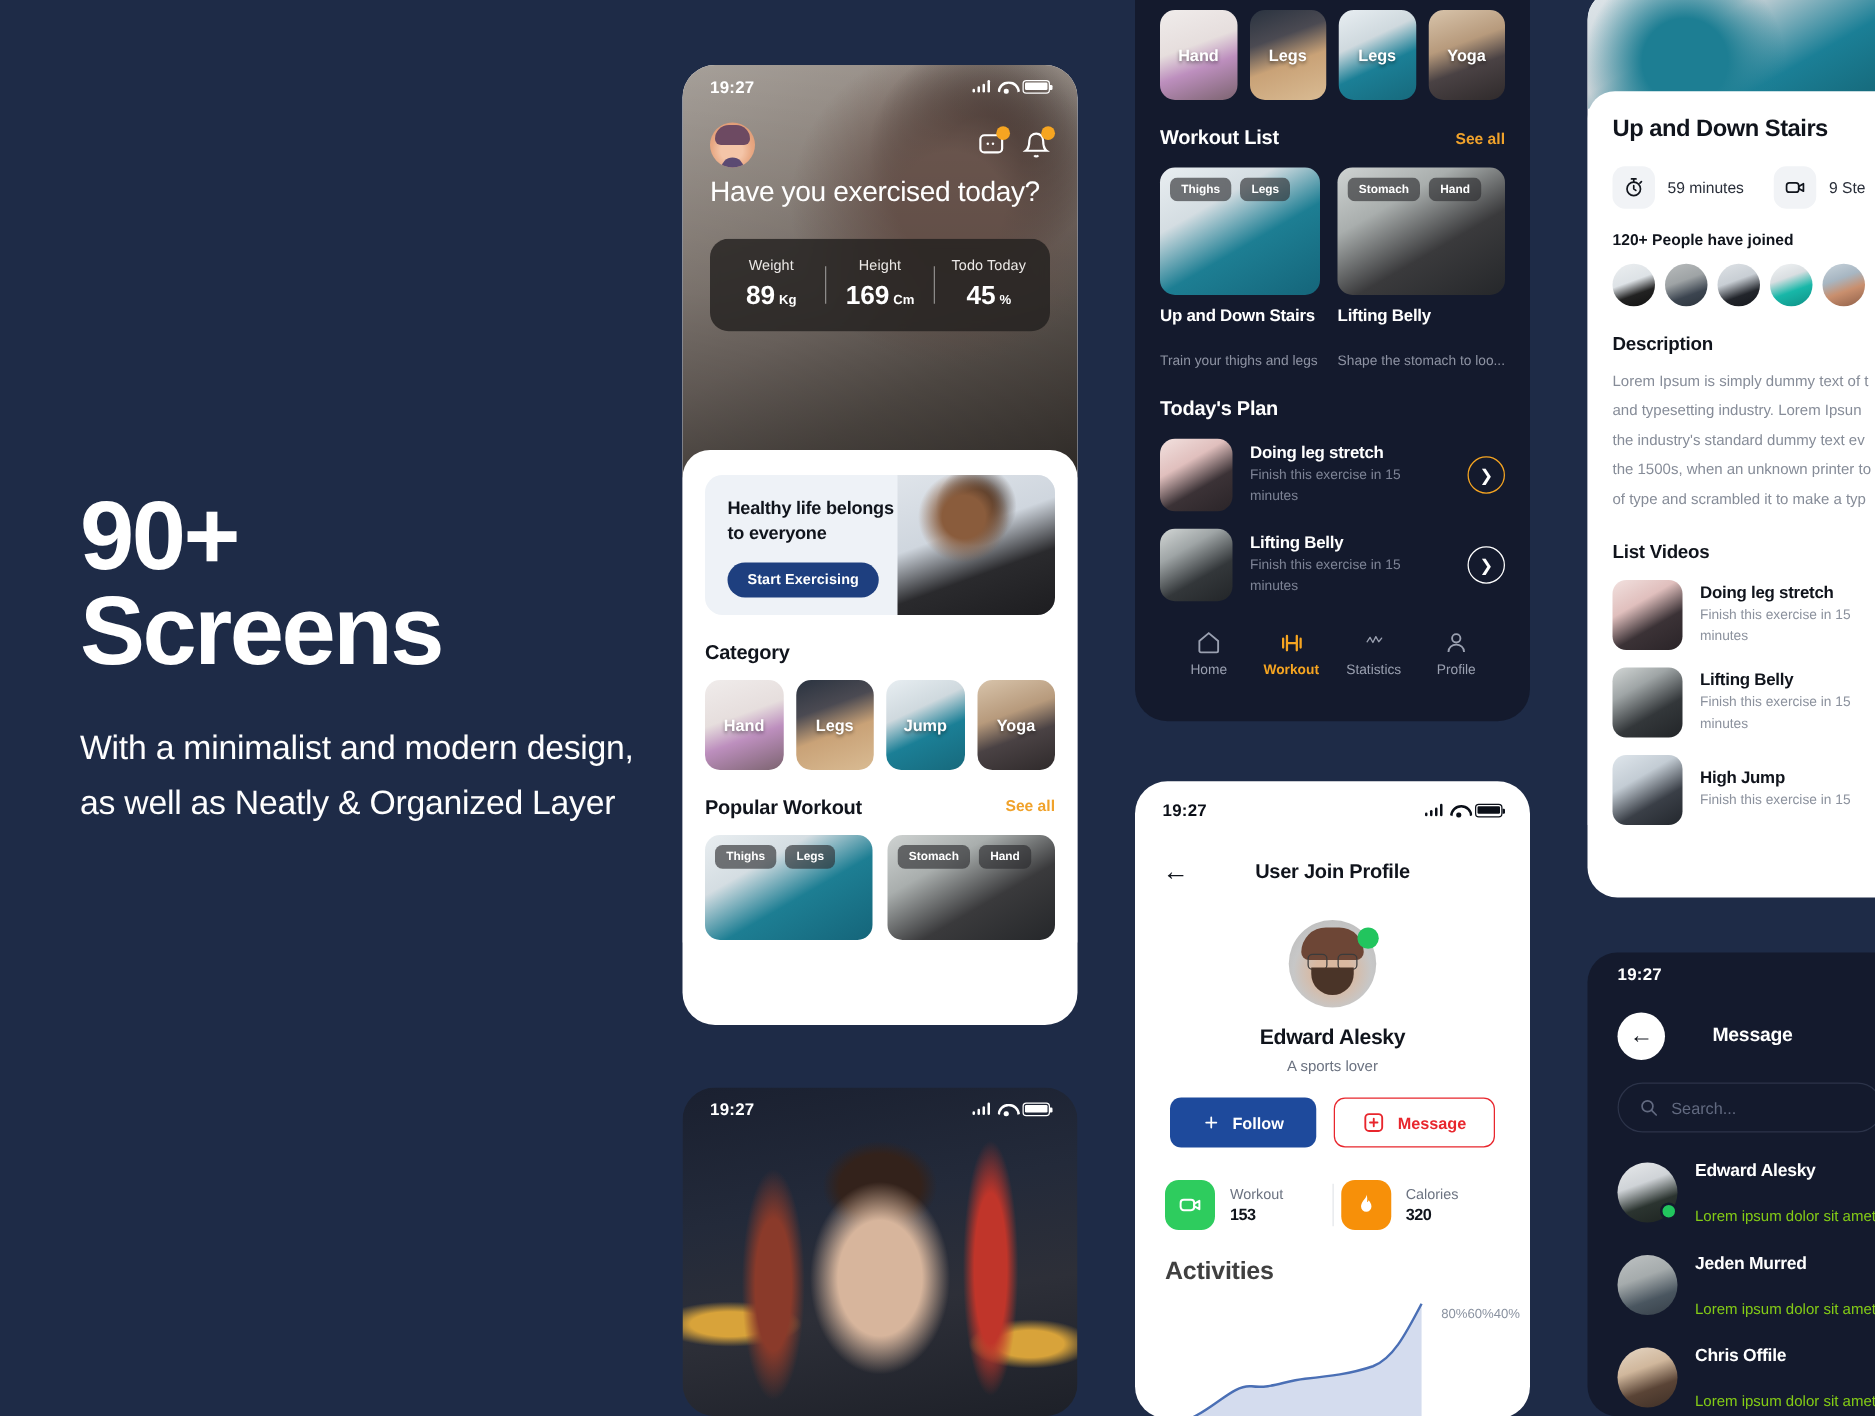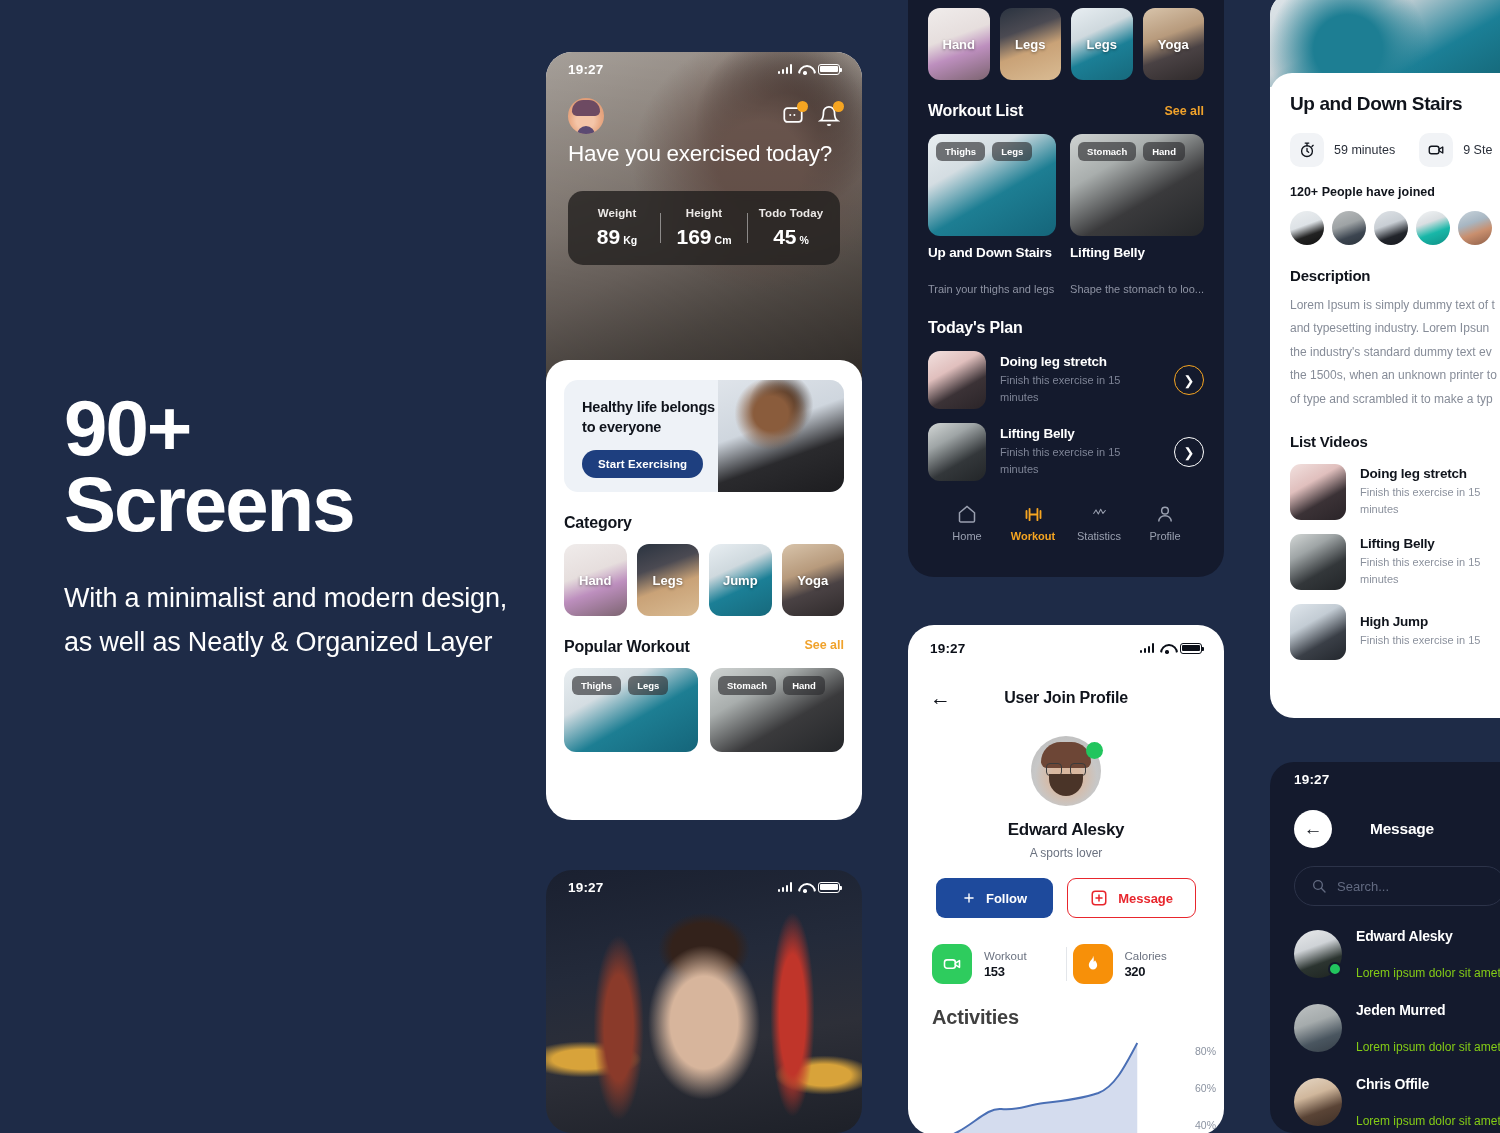--- a/index.html
+++ b/index.html
@@ -79,21 +79,21 @@
   .ic-btn { position: relative; width: 22px; height: 22px; }
   .ic-badge { position:absolute; right:-4px; top:-4px; width:11px; height:11px; border-radius:50%;
               background:#f6a521; }
   .hh-greet { padding: 26px 22px 0; font-size: 14px; color: #e8e4e1; letter-spacing: .1px; }
   .hh-q { padding: 6px 22px 0; font-size: 22.5px; font-weight: normal; line-height: 1.28; letter-spacing:-.3px; }
   .stat-card {
     margin: 22px 22px 0; background: rgba(34,31,30,.80); border-radius: 15px;
     display:flex; align-items:center; padding: 16px 6px; backdrop-filter: blur(4px);
   }
   .stat-cell { flex:1; text-align:center; }
-  .stat-cell .lbl { font-size: 11.5px; color: #ece9e7; letter-spacing:.1px;font-weight:bold; }
+  .stat-cell .lbl { font-size: 11.5px; color: #ece9e7; letter-spacing:.1px; }
   .stat-cell .val { margin-top:6px; font-size: 21px; font-weight: bold; }
   .stat-cell .val small { font-size: 10.5px; font-weight: 600; margin-left: 3px; }
   .stat-div { width:1px; height: 30px; background: rgba(255,255,255,.45); }
 
   .home-body { background:#fff; border-radius: 22px 22px 0 0; margin-top:-22px;
                position:relative; z-index: 3; padding: 20px 18px 2px; }
   .promo {
     background:#eef2f7; border-radius: 14px; height: 112px; display:flex; overflow:hidden; position:relative;
   }
   .promo-txt { padding: 18px 0 0 18px; width: 58%; }
@@ -192,21 +192,21 @@
   .pf-stat { flex:1; display:flex; align-items:center; gap: 12px; }
   .pf-ic { width: 40px; height: 40px; border-radius: 11px; display:flex; align-items:center;
            justify-content:center; color:#fff; flex:none;}
   .pf-ic.green { background:#2ecc5e; } .pf-ic.orange { background:#f79009; }
   .pf-stat .lb { font-size: 11.5px; color:#6b7280; }
   .pf-stat .nb { font-size: 13px; font-weight:bold; color:#10141c; margin-top: 2px; letter-spacing:-.4px;}
   .pf-sep { width:1px; height: 34px; background:#e3e6ea; margin: 0 6px; }
   .act-title { margin: 22px 0 0 24px; font-size: 20px; font-weight:bold; color:#404040; letter-spacing:-.2px; }
   .chart-wrap { position: relative; margin-top: 6px; height: 110px; padding-right: 44px; }
   .chart-wrap svg { width: 100%; height: 100%; display:block; }
-  .y-ticks { position:absolute; right: 8px; top: 10px; height: 86px; display:flex; flex-direction:column;
+  .y-ticks { position:absolute; right: 8px; top: 10px; height: 86px; display:flex; flex-direction:row;
              justify-content:space-between; font-size: 10.5px; color:#8b93a1; }
 
   
   #panel-detail { left: 1270px; top: -8px; width: 260px; height: 726px; border-radius: 24px; }
   .dt-img { height: 95px; background:
       radial-gradient(circle at 30% 60%, #1d7e93 0 18%, rgba(29,126,147,0) 42%),
       linear-gradient(150deg,#dfe6ea 0%,#c7d1d6 34%,#1b7f96 64%,#14606f 100%); }
   .dt-body { background:#fff; border-radius: 22px 22px 0 0; margin-top: -14px; position:relative;
              padding: 20px 20px 0; }
   .dt-title { font-size: 19px; font-weight:bold; color:#10141c; letter-spacing:-.4px; }

